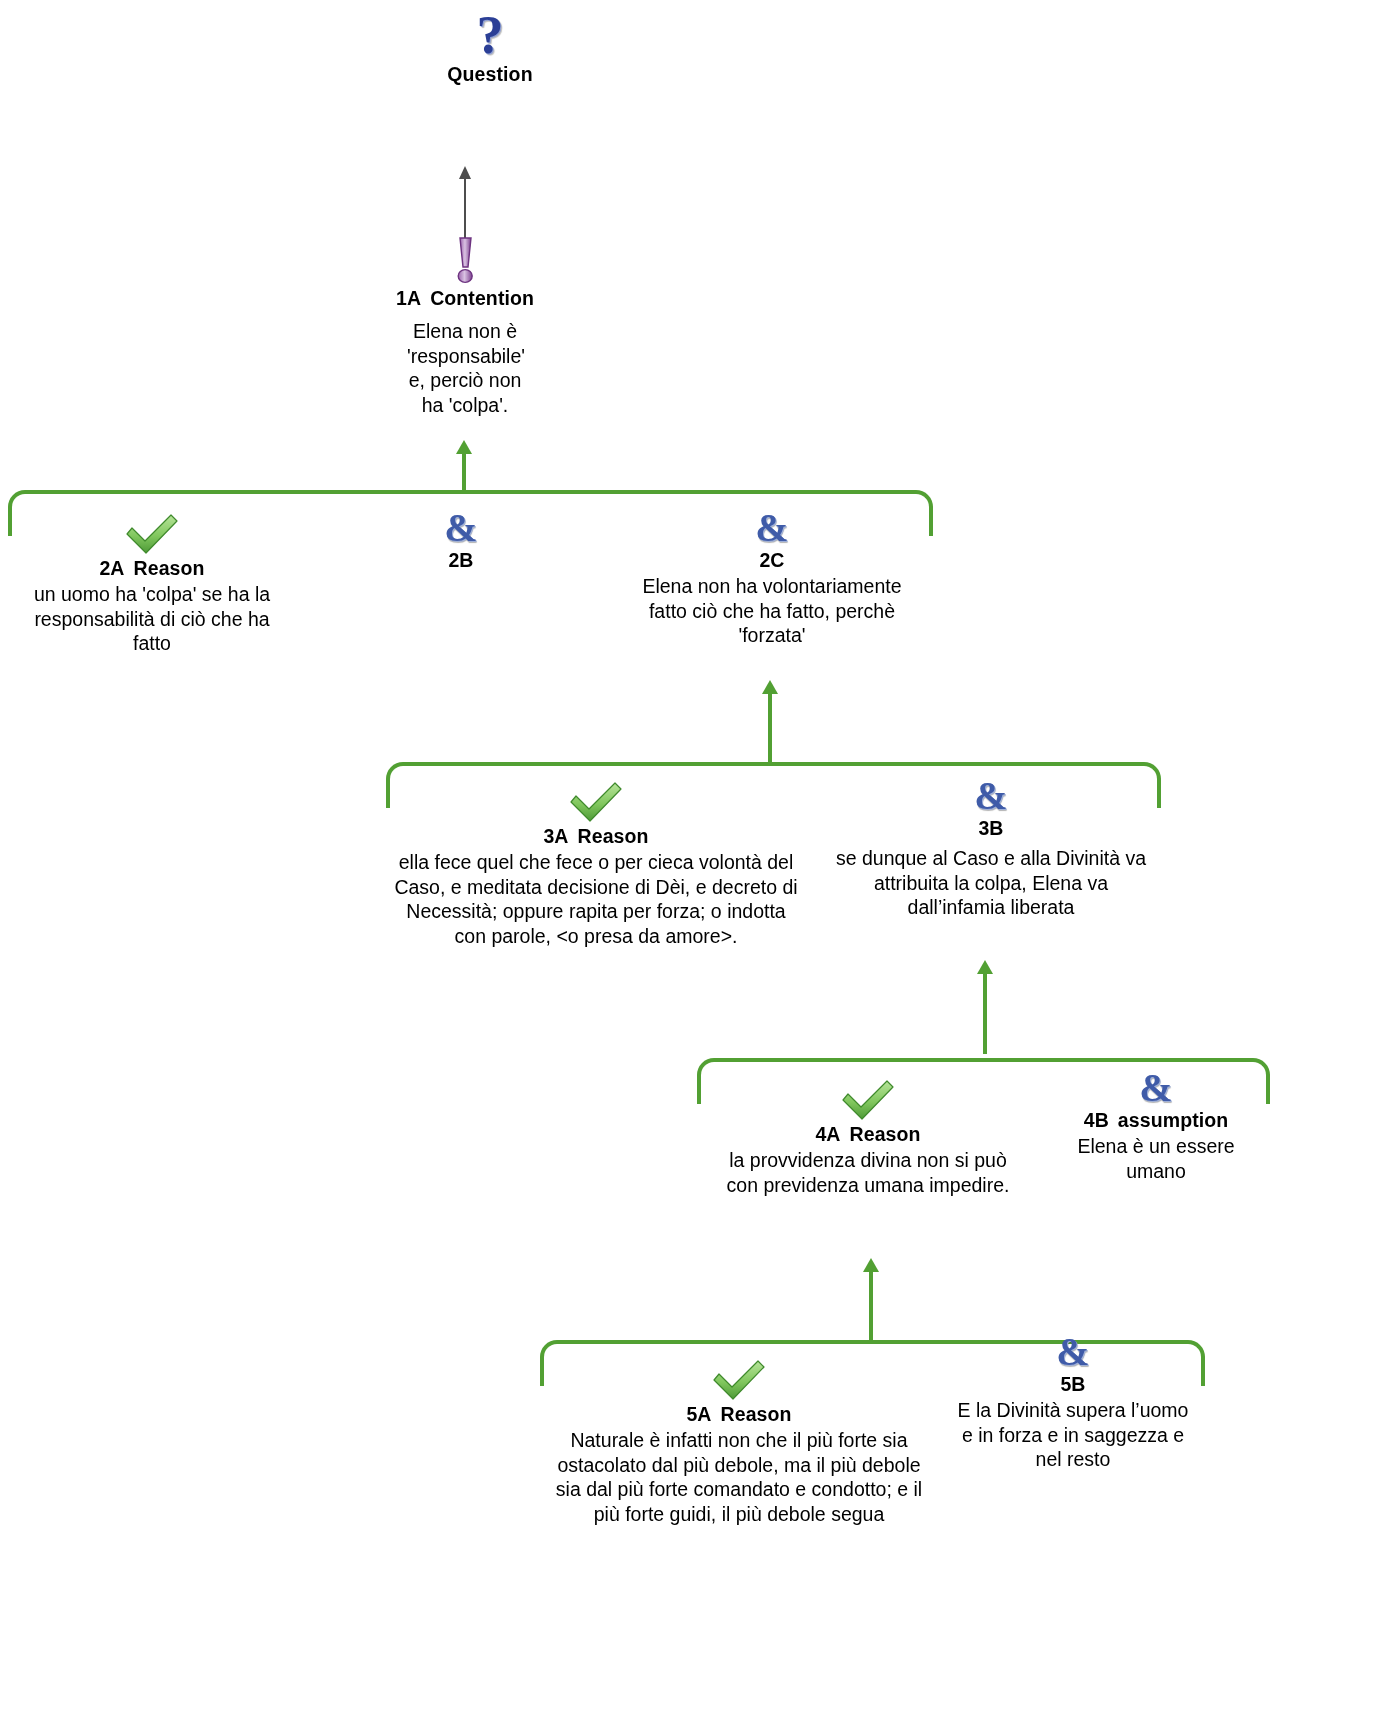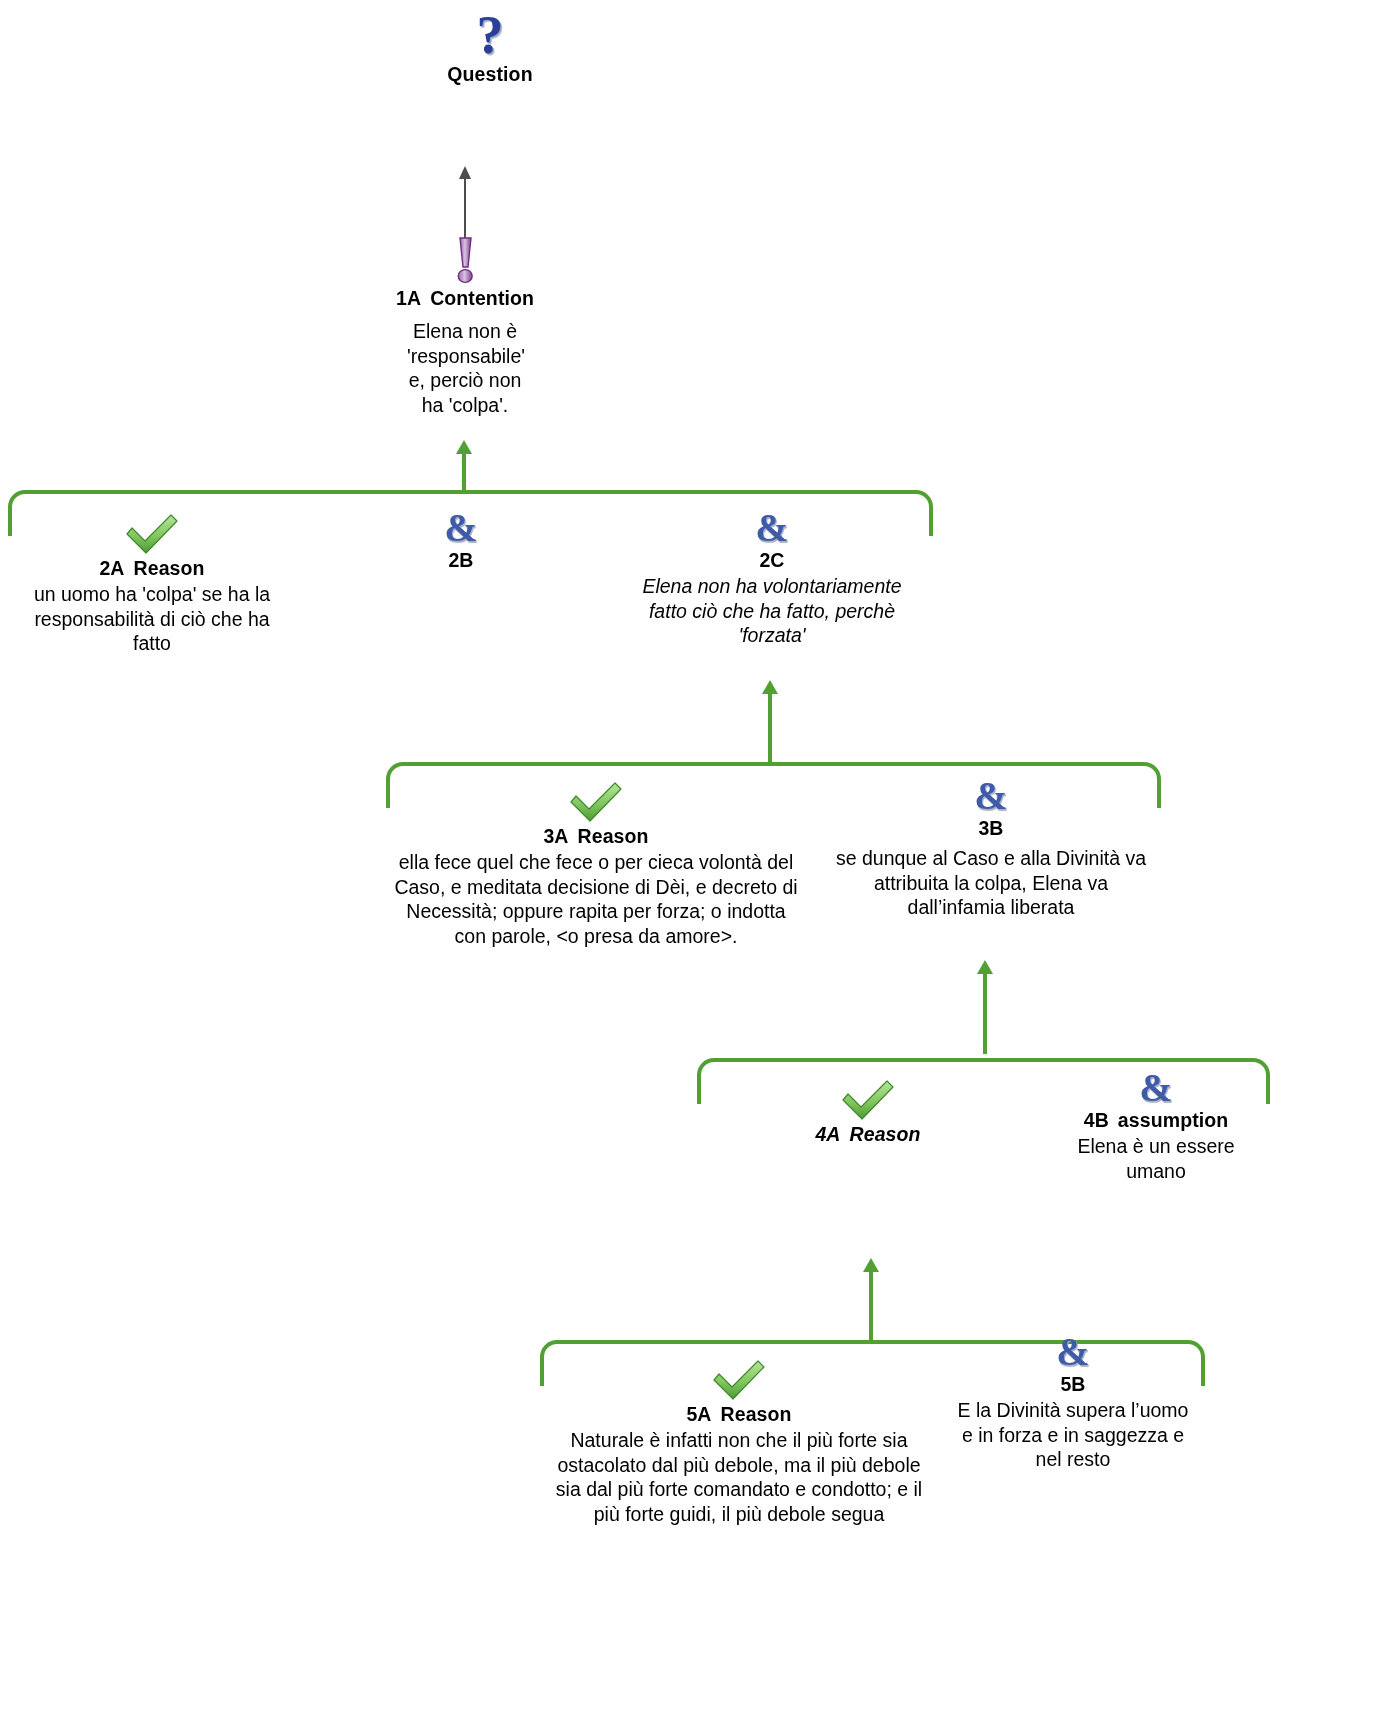--- a/index.html
+++ b/index.html
@@ -173,21 +173,21 @@
     </div>
   </div>
 
   <div class="node" style="left:618px; top:508px; width:308px;">
     <span class="node-icon">
       <span class="ico ico-amp">&amp;</span>
     </span>
     <div class="node-title">
       <span class="tnum" style="margin-right:0">2C</span>
     </div>
-    <div class="node-text" style="padding:0 6px;font-style:italic;">Elena non ha volontariamente fatto ciò che ha fatto, perchè 'forzata'</div>
+    <div class="node-text" style="padding:0 6px;">Elena non ha volontariamente fatto ciò che ha fatto, perchè 'forzata'</div>
   </div>
 
   <div class="vline" style="left:768px; top:692px; height:74px;"></div>
   <div class="arrowhead" style="left:762px; top:680px;"></div>
 
   <div class="bracket" style="left:386px; top:762px; width:775px; height:46px;"></div>
 
   <div class="node" style="left:386px; top:780px; width:420px;">
     <span class="node-icon">
       <svg width="58" height="44" viewBox="0 0 58 44">
@@ -208,29 +208,30 @@
       <span class="tnum" style="margin-right:0">3B</span>
     </div>
     <div class="node-text" style="padding:0 6px;margin-top:6px;">se dunque al Caso e alla Divinità va attribuita la colpa, Elena va dall’infamia liberata</div>
   </div>
 
   <div class="vline" style="left:983px; top:972px; height:82px;"></div>
   <div class="arrowhead" style="left:977px; top:960px;"></div>
 
   <div class="bracket" style="left:697px; top:1058px; width:573px; height:46px;"></div>
 
-  <div class="node" style="left:697px; top:1078px; width:342px;font-style:italic;">
+  <div class="node" style="left:697px; top:1078px; width:342px;">
     <span class="node-icon">
       <svg width="58" height="44" viewBox="0 0 58 44">
         <path d="M4 22 L9 16 L22 29 L48 3 L54 9 L23 41 Z" fill="url(#chkGrad1)" stroke="#3f8a2c" stroke-width="1.2" stroke-linejoin="round"></path>
       </svg>
     </span>
     <div class="node-title">
       <span class="tnum">4A</span><span class="tlabel">Reason</span>
     </div>
+    <div class="node-text" style="padding:0 26px;">la provvidenza divina non si può con previdenza umana impedire.</div>
   </div>
 
   <div class="node" style="left:1042px; top:1068px; width:228px;">
     <span class="node-icon">
       <span class="ico ico-amp">&amp;</span>
     </span>
     <div class="node-title">
       <span class="tnum">4B</span><span class="tlabel">assumption</span>
     </div>
     <div class="node-text" style="padding:0 22px;">Elena è un essere umano</div>

